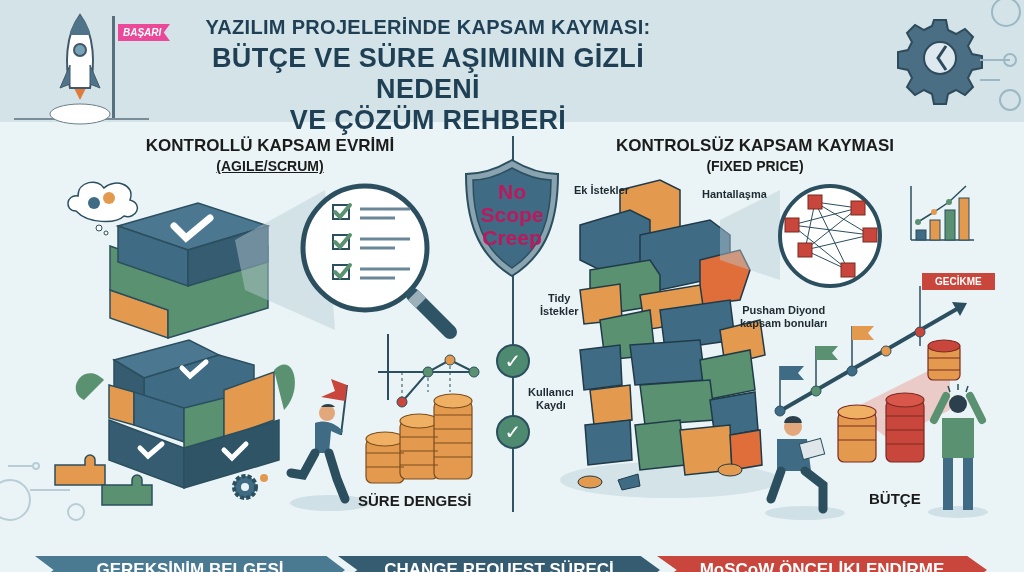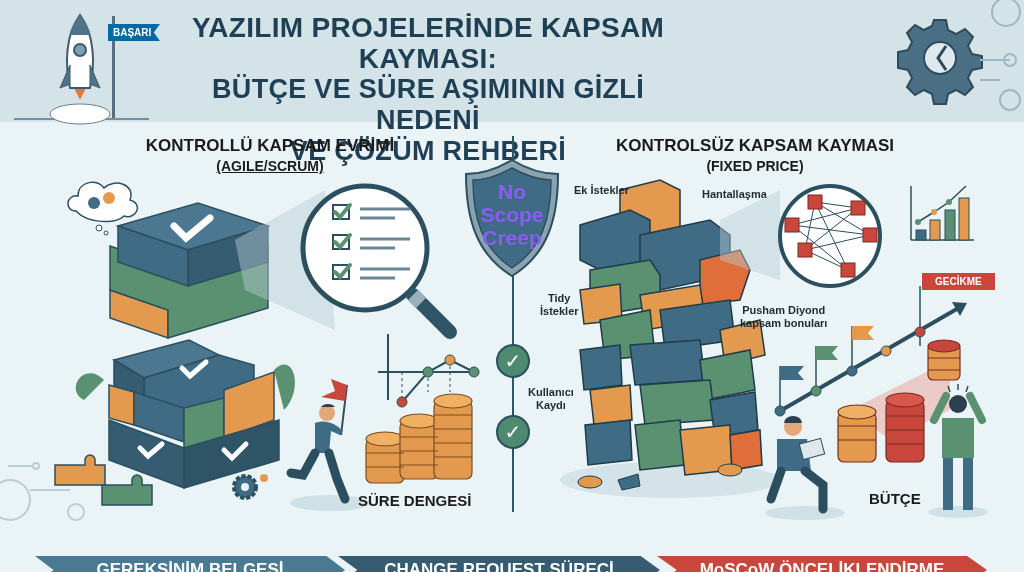--- a/index.html
+++ b/index.html
@@ -1,28 +1,28 @@
 <!DOCTYPE html>
 <html><head>
 <meta charset="utf-8">
 <style>
   * { box-sizing: border-box; margin: 0; padding: 0; }
   html, body { width: 1024px; height: 572px; overflow: hidden; }
   body { background: #eaf4f6; font-family: "Liberation Sans", "DejaVu Sans", sans-serif; position: relative; }
   .header { position: absolute; left: 0; top: 0; width: 1024px; height: 122px; background: #d3e3e8; }
   .header-divider { position: absolute; left: 14px; top: 118px; width: 135px; height: 2px; background: #7a8d97; }
   .title { position: absolute; left: 178px; top: 12px; width: 500px; text-align: center; color: #1f3f55; font-weight: bold; line-height: 31px; font-size: 27px; letter-spacing: 0.3px; }
-  .title .l1 { font-size: 28px; }
-  .badge { position: absolute; left: 108px; top: 24px; background: #0369a1; color: #fff; font-size: 10px; font-weight: bold; padding: 3px 5px; clip-path: polygon(0 0, 100% 0, 88% 50%, 100% 100%, 0 100%); width: 52px; }
+  .title .l1 { font-size: 20px; }
+  .badge { position: absolute; left: 118px; top: 24px; background: #ec4899; color: #fff; font-size: 10px; font-weight: bold; padding: 3px 5px; clip-path: polygon(0 0, 100% 0, 88% 50%, 100% 100%, 0 100%); width: 52px; font-style: italic; }
   .flagpole { position: absolute; left: 112px; top: 16px; width: 3px; height: 102px; background: #56707f; }
   .section-title { position: absolute; font-weight: bold; color: #1b1b1b; font-size: 17px; text-align: center; }
   .section-sub { position: absolute; color: #1b1b1b; font-size: 14px; font-weight: bold; text-align: center; }
   .vline { position: absolute; left: 512px; top: 136px; width: 2px; height: 376px; background: #2f5466; }
   .shield-wrap { position: absolute; left: 462px; top: 158px; width: 100px; height: 120px; }
-  .shield-text { position: absolute; left: 0; top: 22px; width: 100px; text-align: center; color: #8b5cf6; font-weight: bold; font-size: 21px; line-height: 23px; }
+  .shield-text { position: absolute; left: 0; top: 22px; width: 100px; text-align: center; color: #be185d; font-weight: bold; font-size: 21px; line-height: 23px; }
   .check-circle { position: absolute; left: 496px; width: 34px; height: 34px; border-radius: 50%; background: #4e8a70; border: 2px solid #2b4f5e; color: #fff; font-size: 20px; text-align: center; line-height: 30px; font-weight: bold; }
   .label { position: absolute; font-size: 11px; font-weight: bold; color: #1e2a31; text-align: center; line-height: 13px; }
   .bottom-label { position: absolute; font-weight: bold; color: #1b1b1b; font-size: 15px; }
   .banner { position: absolute; top: 528px; height: 28px; color: #fff; font-weight: bold; font-size: 17px; display: flex; align-items: center; justify-content: center; margin-top: 28px; }
   .b1 { left: 35px; width: 310px; background: #4a7992; clip-path: polygon(0 0, 94% 0, 100% 50%, 94% 100%, 0 100%, 6% 50%); }
   .b2 { left: 338px; width: 322px; background: #365c72; clip-path: polygon(0 0, 94% 0, 100% 50%, 94% 100%, 0 100%, 6% 50%); }
   .b3 { left: 657px; width: 330px; background: #c8463b; clip-path: polygon(0 0, 94% 0, 100% 50%, 94% 100%, 0 100%, 6% 50%); }
   .gecikme { position: absolute; left: 922px; top: 273px; background: #c8463b; color: #fff; font-size: 10px; font-weight: bold; padding: 3px 13px; }
   svg { position: absolute; overflow: visible; }
 </style>

